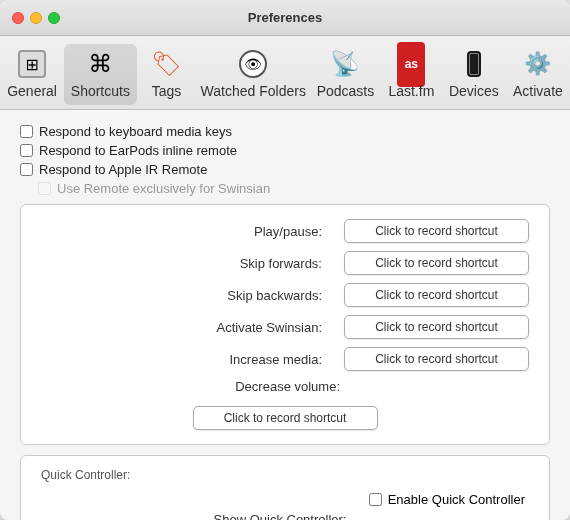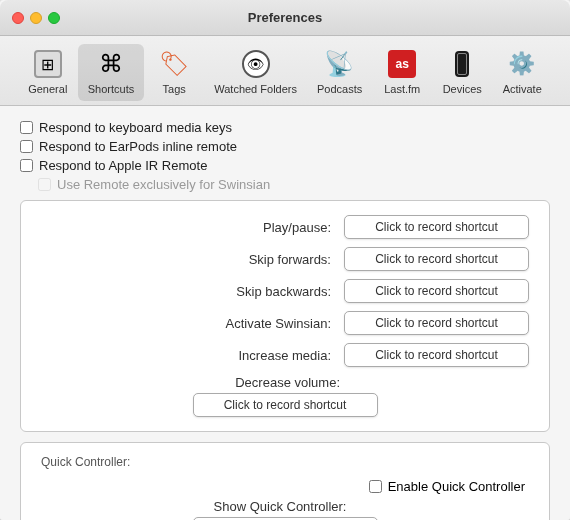--- a/index.html
+++ b/index.html
@@ -8,21 +8,21 @@
       font-size: 13px;
       background: #ececec;
       width: 570px;
       height: 520px;
       overflow: hidden;
     }
     .window {
       width: 570px;
       height: 520px;
       background: #f5f5f5;
-      border-radius: 3px;
+      border-radius: 8px;
       box-shadow: 0 4px 20px rgba(0,0,0,0.3);
       display: flex;
       flex-direction: column;
       overflow: hidden;
     }
     
     .title-bar {
       background: linear-gradient(to bottom, #e8e8e8, #d8d8d8);
       height: 36px;
       display: flex;
@@ -78,21 +78,21 @@
     }
     .toolbar-icon {
       width: 32px;
       height: 32px;
       display: flex;
       align-items: center;
       justify-content: center;
       font-size: 22px;
     }
     .toolbar-label {
-      font-size: 11px;
+      font-size: 14px;
       color: #333;
       white-space: nowrap;
     }
     
     .content {
       flex: 1;
       padding: 14px 20px;
       background: #f5f5f5;
       overflow-y: auto;
     }
@@ -131,21 +131,21 @@
       font-size: 12px;
       color: #555;
       margin-bottom: 10px;
     }
     
     .shortcut-row {
       display: flex;
       align-items: center;
       justify-content: flex-end;
       margin-bottom: 8px;
-      gap: 3px;
+      gap: 12px;
     }
     .shortcut-row:last-child { margin-bottom: 0; flex-direction: column; }
     .shortcut-label {
       font-size: 13px;
       color: #333;
       text-align: right;
       min-width: 120px;
       margin-right: 10px;
     }
     .shortcut-button {
@@ -207,21 +207,21 @@
       font-size: 14px;
     }
     .icon-podcast {
       color: #e55a00;
       font-size: 24px;
     }
     .icon-lastfm {
       background: #d01f21;
       border-radius: 4px;
       width: 28px;
-      height: 28px;
+      height: 45px;
       display: flex;
       align-items: center;
       justify-content: center;
       color: white;
       font-size: 12px;
       font-weight: bold;
     }
     .icon-devices {
       background: #1a1a1a;
       border-radius: 4px;

